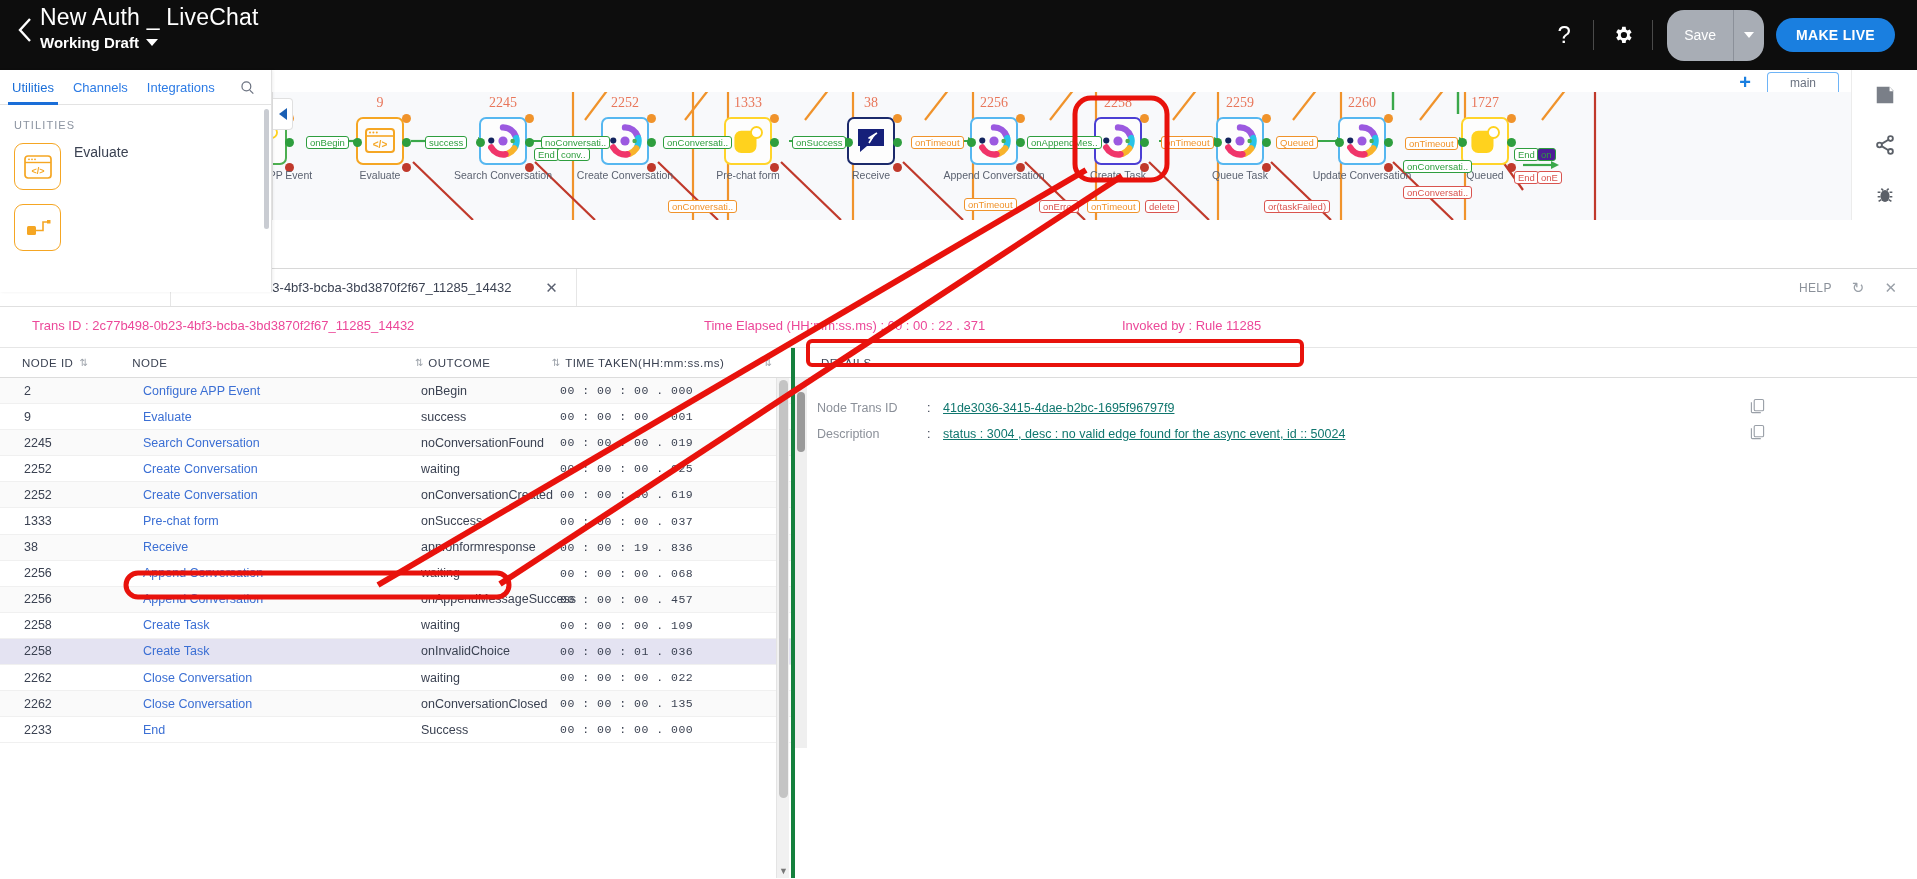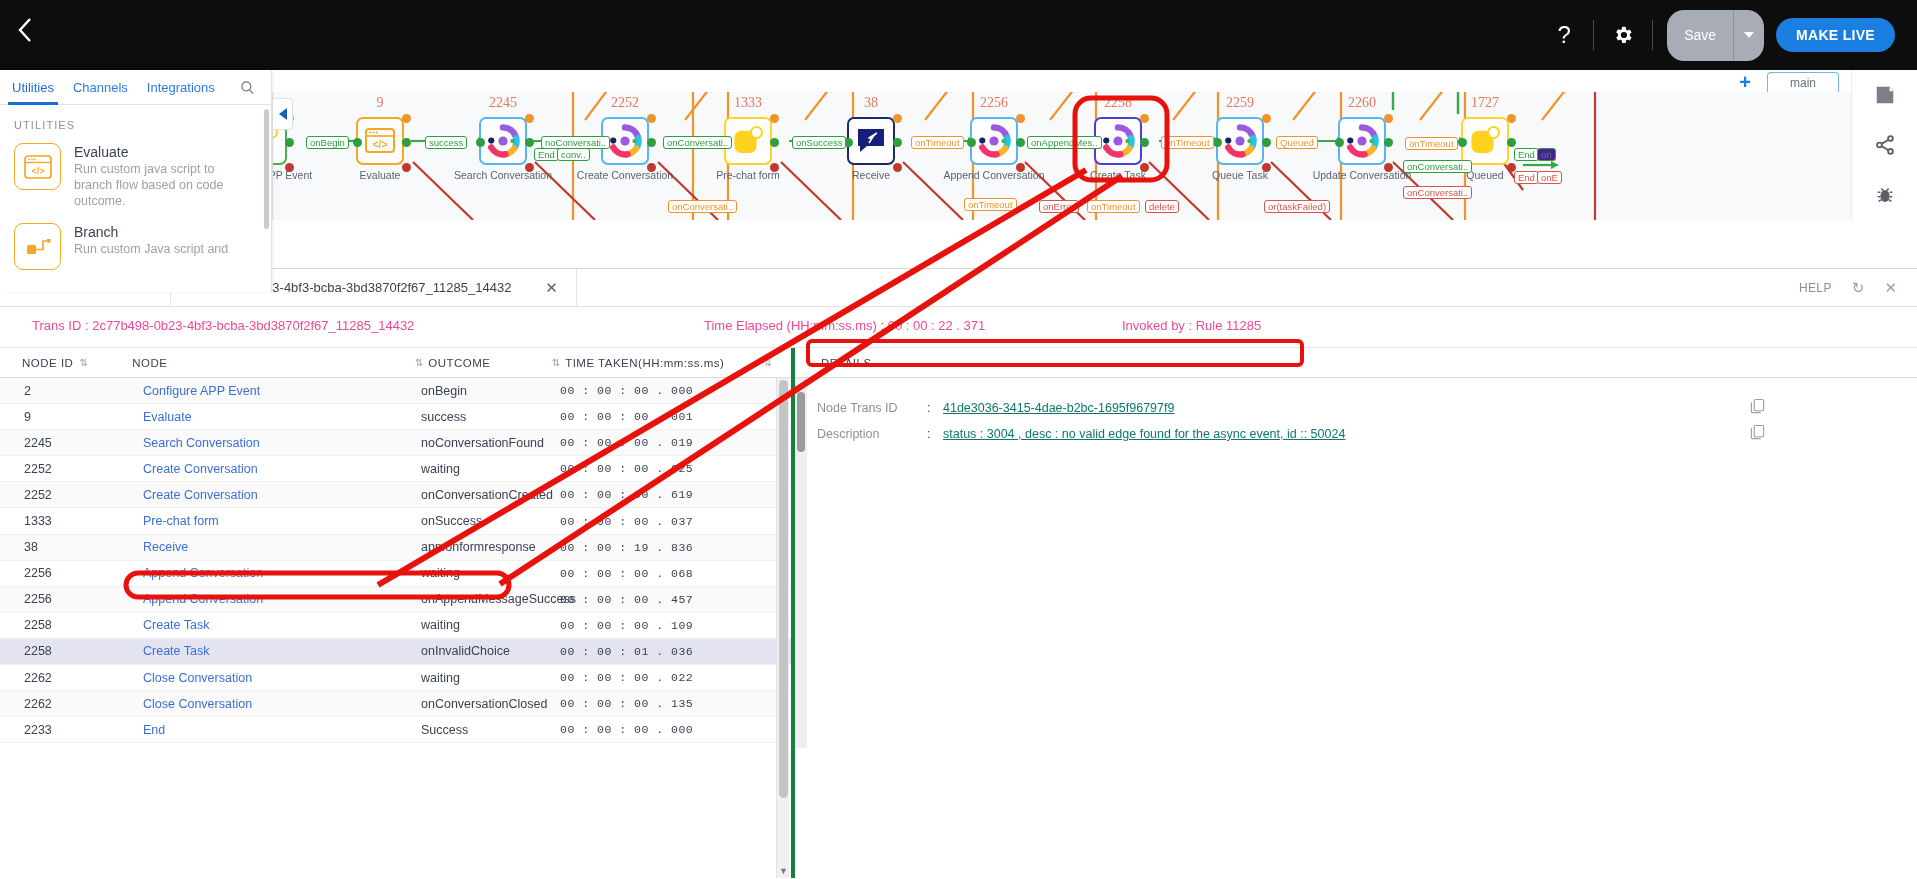--- a/index.html
+++ b/index.html
@@ -269,20 +269,27 @@
     pointer-events: none; z-index: 40; }
 </style>
 </head>
 <body>
 
 <div class="topbar">
   <div class="back-chevron">
     <svg width="16" height="26" viewBox="0 0 16 26">
       <polyline points="13,2 3,13 13,24" fill="none" stroke="#ffffff" stroke-width="2.4"></polyline>
     </svg>
+  </div>
+  <div class="title-block">
+    <div class="app-title">New Auth _ LiveChat</div>
+    <div class="draft-row">
+      <span class="draft-label">Working Draft</span>
+      <span class="caret-down"></span>
+    </div>
   </div>
   <div class="top-actions">
     <div class="help-btn">?</div>
     <div class="vdiv"></div>
     <div class="gear-btn">
       <svg width="22" height="22" viewBox="0 0 24 24">
         <path fill="#ffffff" d="M19.4 13a7.6 7.6 0 0 0 0-2l2-1.6-2-3.4-2.4 1a7.6 7.6 0 0 0-1.7-1L14.9 3h-3.8l-.4 2.6c-.6.2-1.2.6-1.7 1l-2.4-1-2 3.4L6.6 11a7.6 7.6 0 0 0 0 2l-2 1.6 2 3.4 2.4-1c.5.4 1.1.8 1.7 1l.4 2.6h3.8l.4-2.6c.6-.2 1.2-.6 1.7-1l2.4 1 2-3.4-2-1.6zM13 15.4A3.4 3.4 0 1 1 13 8.6a3.4 3.4 0 0 1 0 6.8z"></path>
       </svg>
     </div>
     <div class="vdiv"></div>
@@ -628,35 +635,30 @@
           <rect x="2" y="2" width="26" height="22" rx="3" fill="none" stroke="#f5a623" stroke-width="1.7"></rect>
           <line x1="2" y1="8.5" x2="28" y2="8.5" stroke="#f5a623" stroke-width="1.4"></line>
           <circle cx="6" cy="5.3" r="0.9" fill="#f5a623"></circle>
             <circle cx="9" cy="5.3" r="0.9" fill="#f5a623"></circle>
             <circle cx="12" cy="5.3" r="0.9" fill="#f5a623"></circle>
           <text x="15" y="20" font-size="9" fill="#f5a623" text-anchor="middle" font-family="Liberation Sans, sans-serif" font-weight="bold">&lt;/&gt;</text>
         </svg>
       </div>
       <div class="pitem-text">
         <div class="pitem-name">Evaluate</div>
-        <div class="pitem-desc">Run custom java script to branch flow based on code outcome.</div>
       </div>
     </div>
 
     <div class="pitem">
       <div class="pitem-icon">
         <svg width="30" height="26" viewBox="0 0 30 26">
           <rect x="4" y="11" width="9" height="9" rx="1.5" fill="#f5a623"></rect>
           <path d="M13 15.5 H20 V7 H25" fill="none" stroke="#f5a623" stroke-width="1.6"></path>
           <rect x="24" y="5" width="3.5" height="3.5" fill="#f5a623"></rect>
         </svg>
-      </div>
-      <div class="pitem-text">
-        <div class="pitem-name">Branch</div>
-        <div class="pitem-desc">Run custom Java script and</div>
       </div>
     </div>
 
     <div class="palette-scroll"></div>
   </div>
 </div>
 
 <div class="rail">
   <div class="rail-icon">
     <svg width="22" height="22" viewBox="0 0 24 24">

